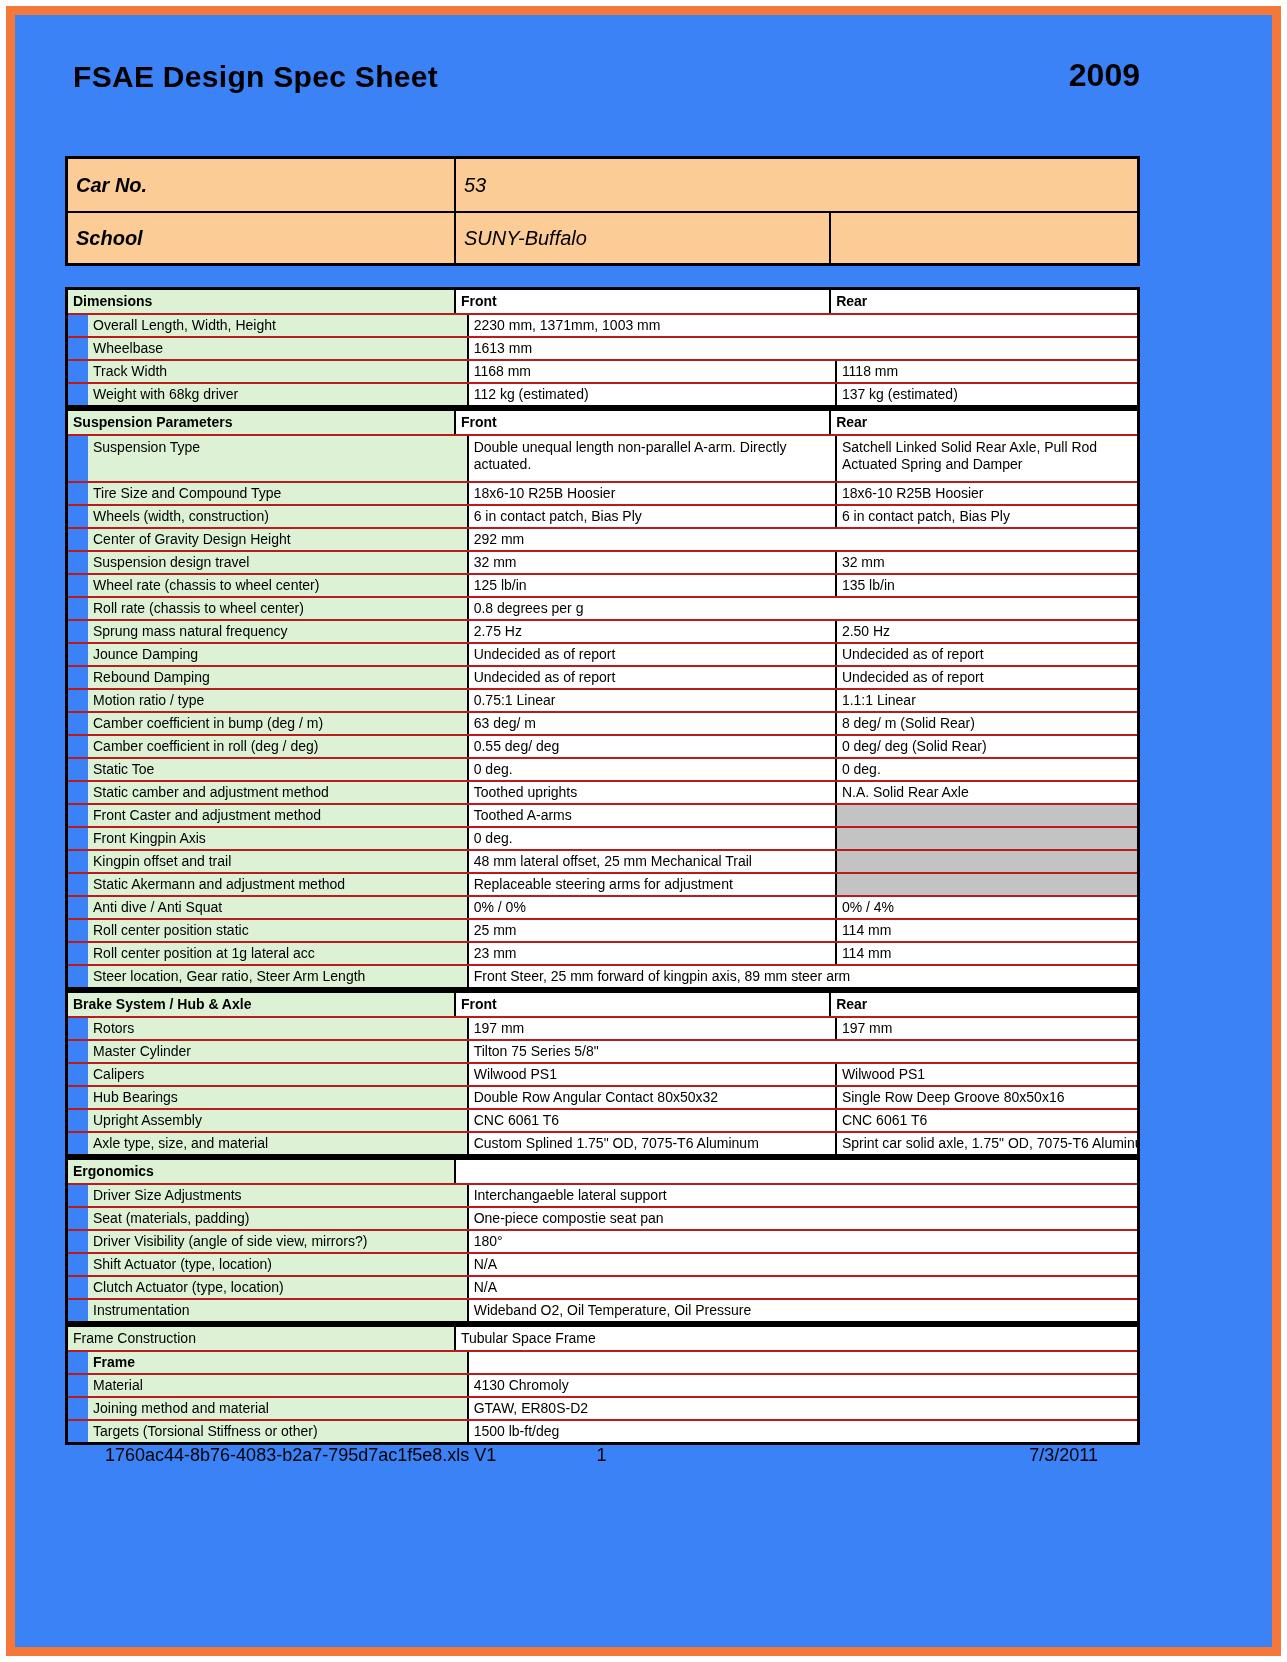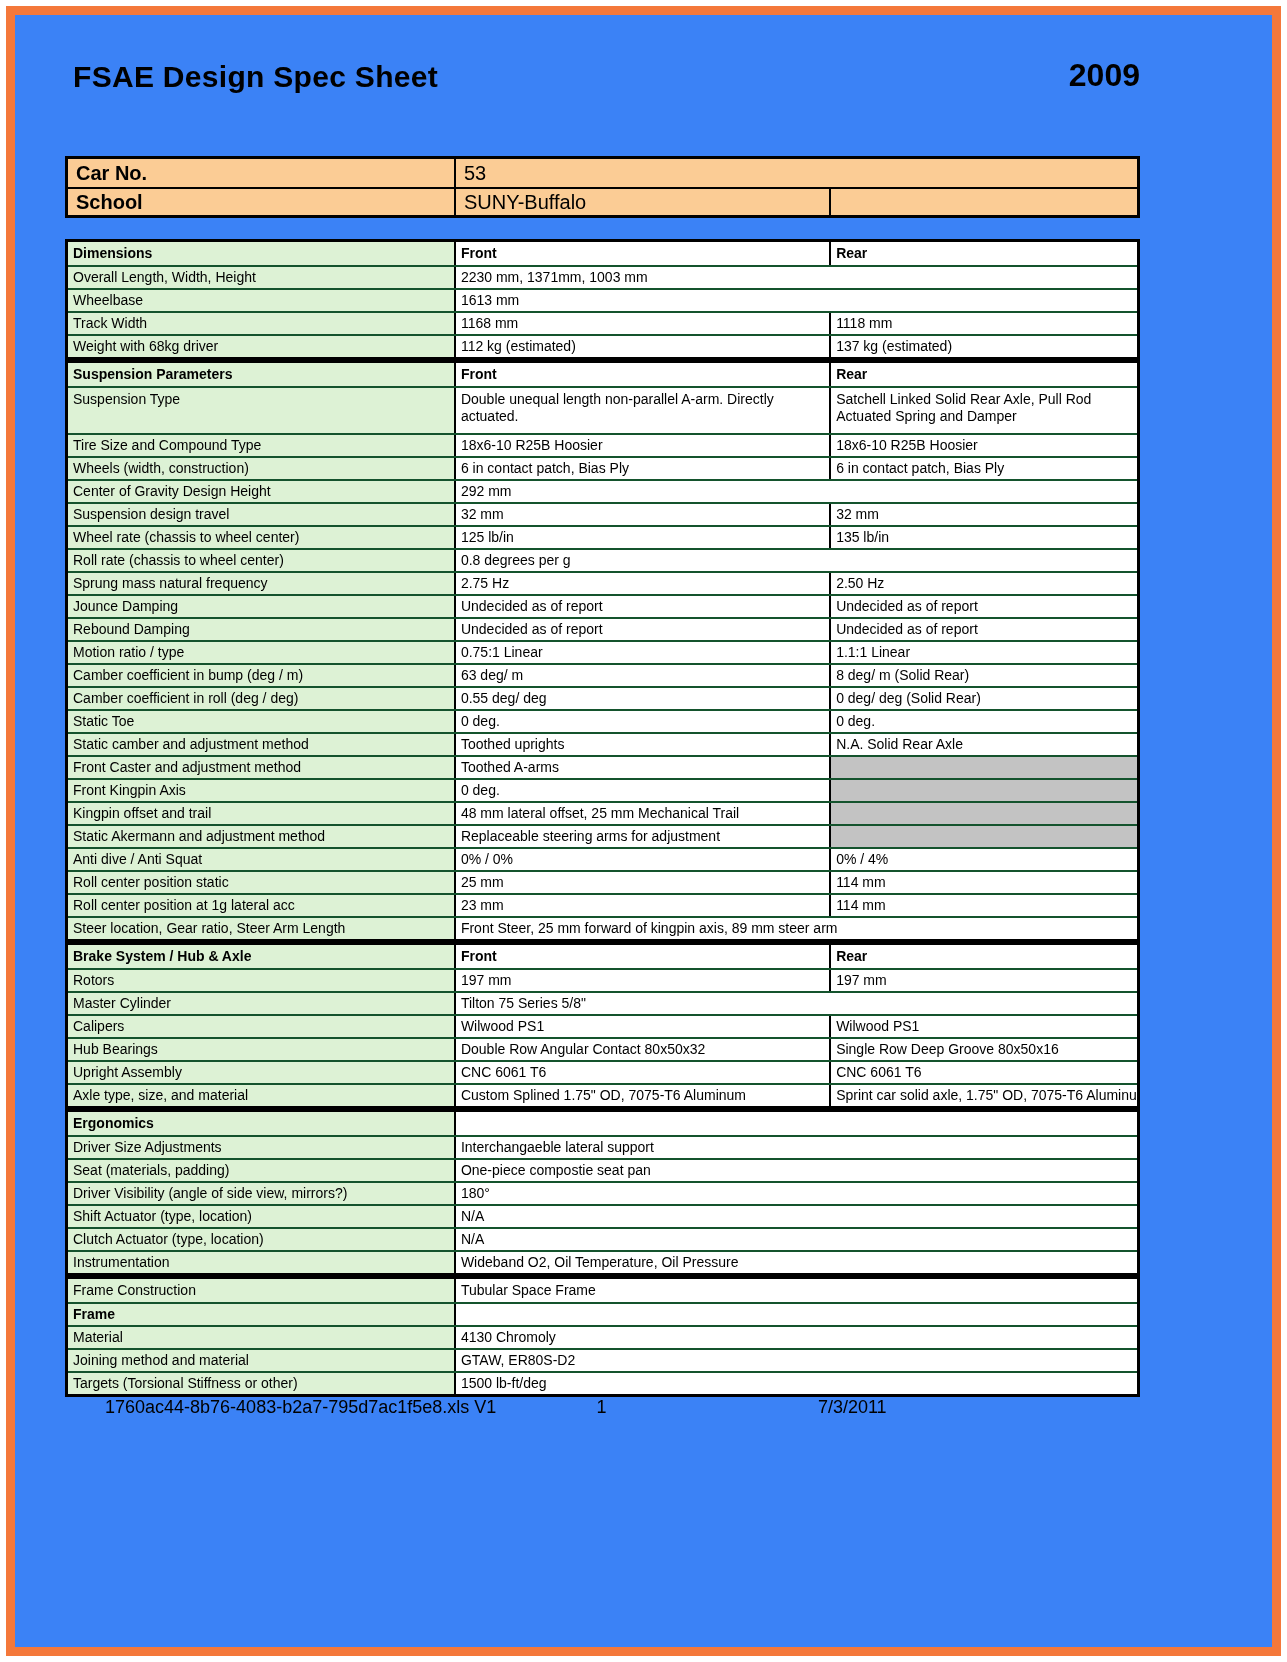--- a/index.html
+++ b/index.html
@@ -13,47 +13,47 @@
     border:9px solid var(--accent-orange,#f4783a);
     background:#3b82f6; box-sizing:border-box; overflow:hidden;
   }
   .content { padding:38px 132px 0 50px; }
 
   .titlebar { display:flex; justify-content:space-between; align-items:flex-end; margin:4px 0 62px 8px; }
   .doc-title { font-size:30px; font-weight:bold; letter-spacing:.3px; }
   .doc-year  { font-size:32px; font-weight:bold; }
 
   .car-table { border:3px solid #000; margin-bottom:21px; }
-  .car-row { display:flex; height:28px; box-sizing:border-box; }
+  .car-row { display:flex; height:52px; box-sizing:border-box;font-style:italic; }
   .car-row + .car-row { border-top:2px solid #000; }
   .car-cell { background:var(--header-fill,#fbcc95); display:flex; align-items:center;
               padding:0 8px; box-sizing:border-box; font-size:20px; min-width:0; }
   .car-label { flex:0 0 36.1%; font-weight:bold; }
   .car-value { flex:1 1 0; border-left:2px solid #000; }
   .car-value.fixed { flex:0 0 35.1%; }
   .car-extra { flex:1 1 0; border-left:2px solid #000; }
 
   .spec-table { border:3px solid #000; }
   .t-row { display:flex; min-height:23px; box-sizing:border-box; align-items:stretch; }
-  .t-row + .t-row { border-top:2px solid #14532d; }
+  .t-row + .t-row { border-top:2px solid #b91c1c;padding-left:20px; }
   .t-cell { padding:0 5px; font-size:14px; line-height:1.2; display:flex; align-items:center;
             white-space:nowrap; overflow:hidden; box-sizing:border-box; min-width:0; }
   .label-cell { flex:0 0 36.1%; background:var(--label-fill,#ddf2d5); }
   .front-cell { flex:0 0 35.1%; border-left:2px solid #000; background:#fff; }
   .rear-cell  { flex:1 1 0; border-left:2px solid #000; background:#fff; }
   .span-cell  { flex:1 1 0; border-left:2px solid #000; background:#fff; }
   .gray { background:var(--na-fill,#c3c3c3); }
   .bold { font-weight:bold; }
   .wrap { min-height:47px; }
   .wrap .t-cell { white-space:normal; align-items:flex-start; padding-top:3px; }
 
   .footer { display:flex; align-items:center; font-size:18px; padding:0 42px 0 40px; }
   .f-left { flex:1 1 0; }
   .f-center { flex:0 0 auto; }
-  .f-right { flex:1 1 0; text-align:center; }
+  .f-right { flex:1 1 0; text-align:right; }
 </style>
 </head>
 <body>
 
 <div class="sheet">
   <div class="content">
 
     <div class="titlebar">
       <div class="doc-title">FSAE Design Spec Sheet</div>
       <div class="doc-year">2009</div>

